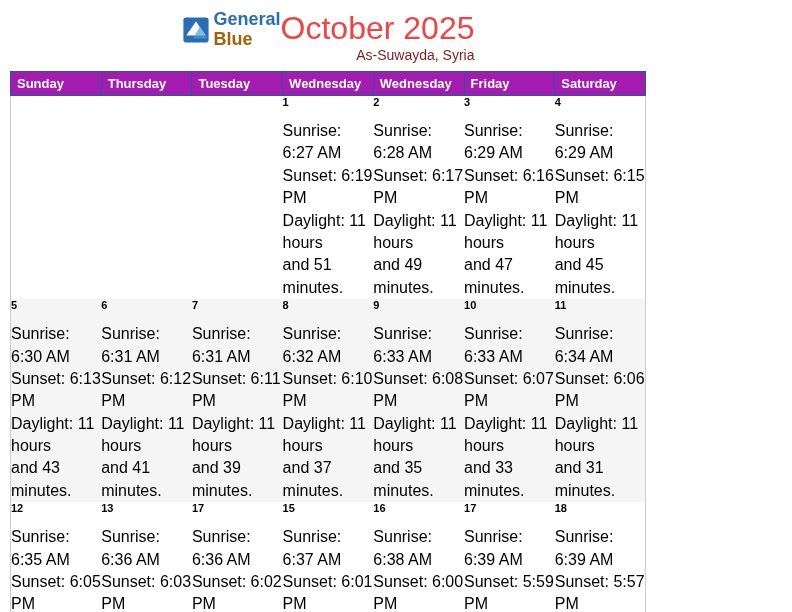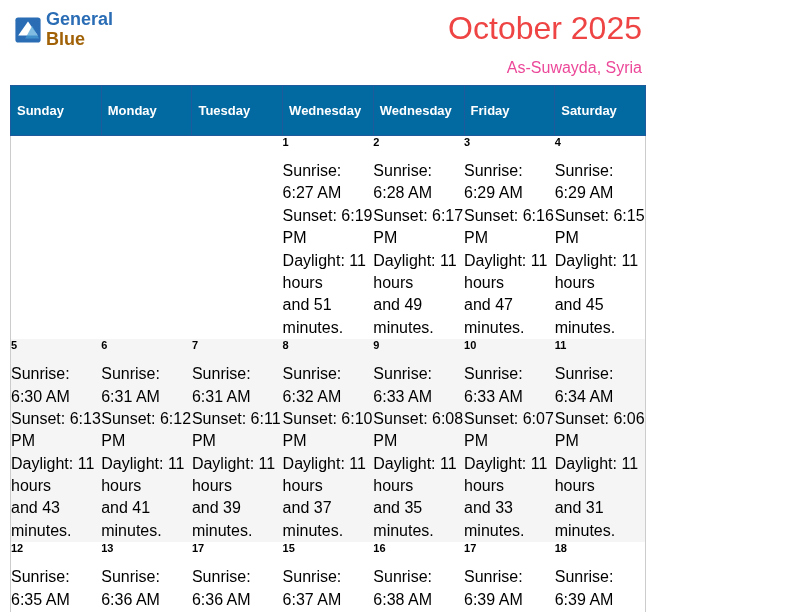--- a/index.html
+++ b/index.html
@@ -9,20 +9,21 @@
       font-family: Arial, sans-serif;
       background: #fff;
       overflow: hidden;
     }
     .page {
       width: 656px;
       height: 612px;
       padding: 10px;
       display: flex;
       flex-direction: column;
+      align-items: center;
     }
     .header {
       display: flex;
       justify-content: space-between;
       align-items: flex-start;
       margin-bottom: 8px;
       padding: 0 4px;
     }
     .logo {
       display: flex;
@@ -44,36 +45,35 @@
     }
     .title-section {
       text-align: right;
     }
     .month-title {
       font-size: 32px;
       font-weight: 300;
       color: #ef4444;
     }
     .location-title {
-      font-size: 16px;
-      color: #ec4899;
-      margin-top: 12px;
+      font-size: 14px;
+      color: #7f1d1d;
     }
     .calendar {
       flex: 1;
       border: 1px solid #ccc;
       border-collapse: collapse;
       width: 100%;
       table-layout: fixed;
     }
     .calendar-header-row th {
-      background: #0369a1;
+      background: #a21caf;
       color: #fff;
       text-align: left;
-      padding: 17px 6px;
+      padding: 4px 6px;
       font-size: 13px;
       font-weight: bold;
       border: 1px solid #1e5a9c;
     }
     .day-number {
       font-weight: bold;
       font-size: 11px;
       margin-bottom: 2px;
     }
     .day-info {
@@ -109,21 +109,21 @@
     <div class="title-section">
       <div class="month-title">October 2025</div>
       <div class="location-title">As-Suwayda, Syria</div>
     </div>
   </div>
 
   <table class="calendar">
     <thead>
       <tr class="calendar-header-row">
         <th>Sunday</th>
-        <th>Monday</th>
+        <th>Thursday</th>
         <th>Tuesday</th>
         <th>Wednesday</th>
         <th>Wednesday</th>
         <th>Friday</th>
         <th>Saturday</th>
       </tr>
     </thead>
     <tbody id="calendar-body">
     <tr class="normal-row">
           <td class="empty-cell"></td>

